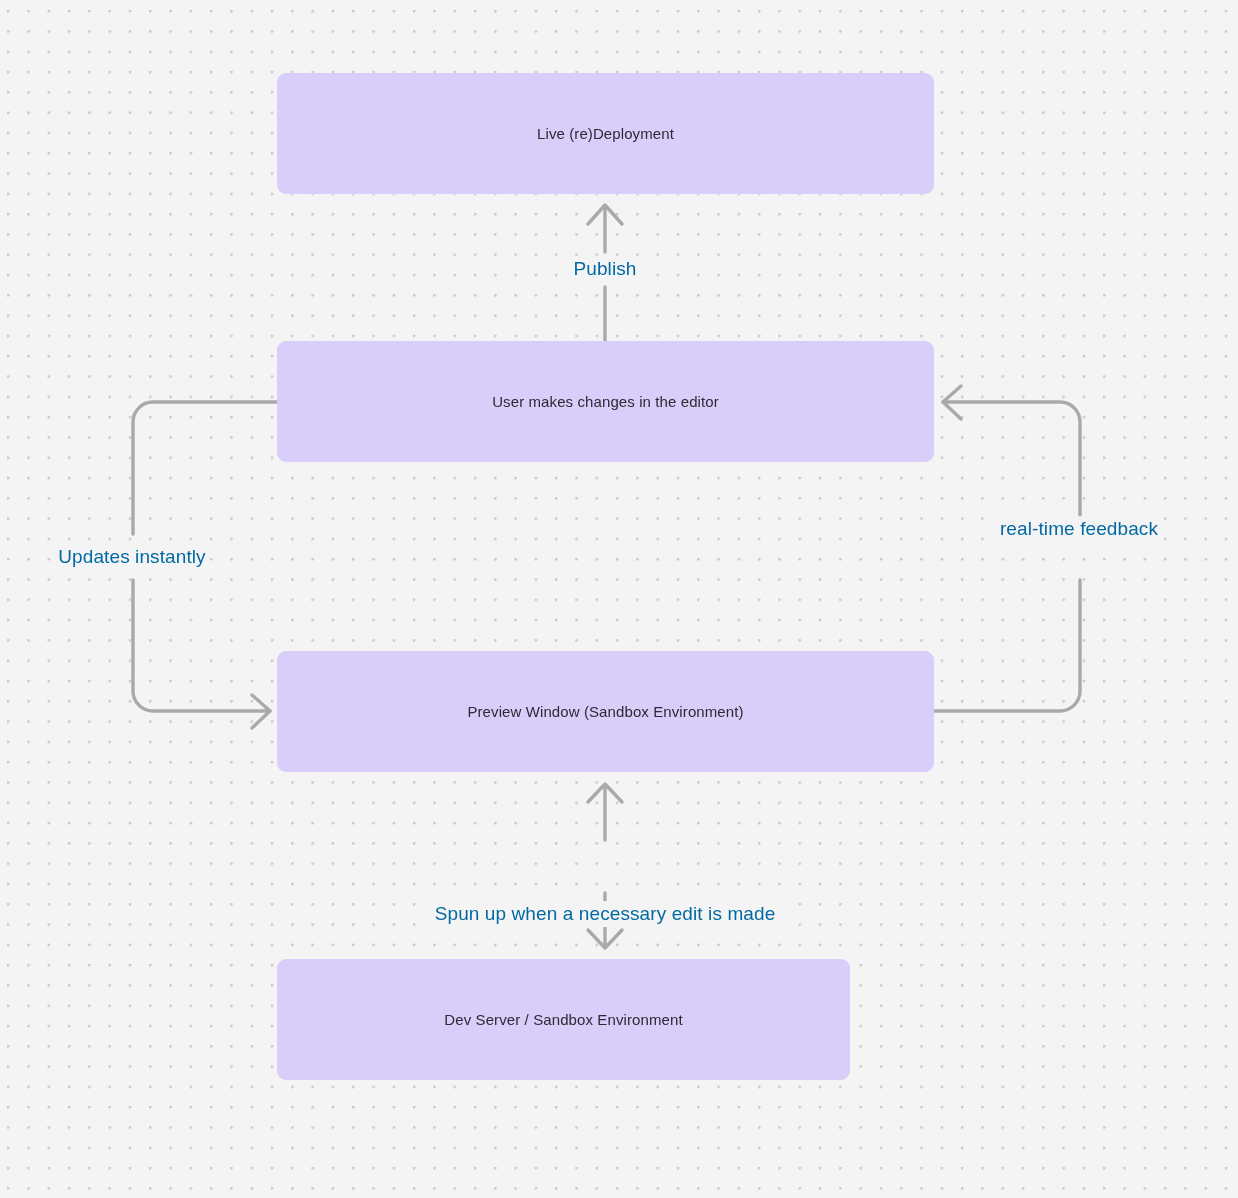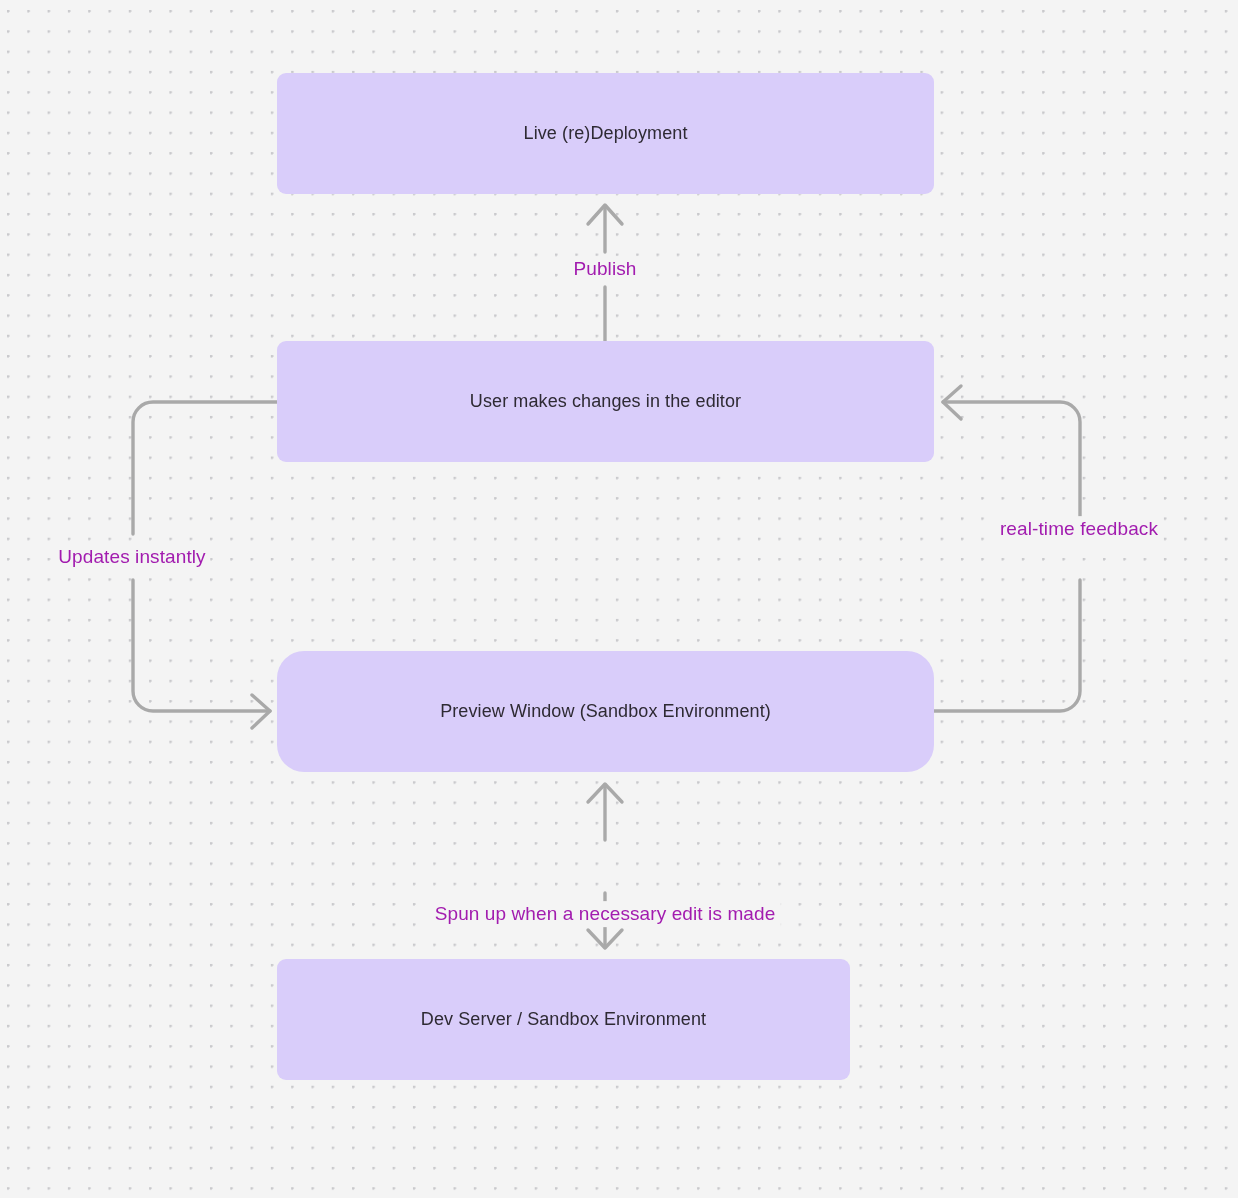--- a/index.html
+++ b/index.html
@@ -29,31 +29,31 @@
   .node {
     position: absolute;
     background: #D9CDFA;
     border-radius: 9px;
     display: flex;
     align-items: center;
     justify-content: center;
   }
   .node-label {
     font-family: "Liberation Sans", sans-serif;
-    font-size: 18px;
+    font-size: 15px;
     color: #2E2A33;
     letter-spacing: 0.1px;
     white-space: nowrap;
     text-align: center;
   }
   .edge-label {
     position: absolute;
     font-family: "Liberation Sans", sans-serif;
     font-size: 19px;
-    color: #a21caf;
+    color: #0369a1;
     letter-spacing: 0.1px;
     white-space: nowrap;
     background: #F4F4F4;
     padding: 1px 5px;
     transform: translate(-50%, -50%);
     line-height: 1.25;
   }
 </style>
 </head>
 <body>
@@ -92,21 +92,21 @@
   </svg>
 
   <div class="node" style="left:277px; top:73px; width:657px; height:121px;">
     <span class="node-label">Live (re)Deployment</span>
   </div>
 
   <div class="node" style="left:277px; top:341px; width:657px; height:121px;">
     <span class="node-label">User makes changes in the editor</span>
   </div>
 
-  <div class="node" style="left:277px; top:651px; width:657px; height:121px;border-radius:27px;">
+  <div class="node" style="left:277px; top:651px; width:657px; height:121px;">
     <span class="node-label">Preview Window (Sandbox Environment)</span>
   </div>
 
   <div class="node" style="left:277px; top:959px; width:573px; height:121px;">
     <span class="node-label">Dev Server / Sandbox Environment</span>
   </div>
 
   <div class="edge-label" style="left:605px; top:269px;">Publish</div>
 
   <div class="edge-label" style="left:132px; top:557px;">Updates instantly</div>

